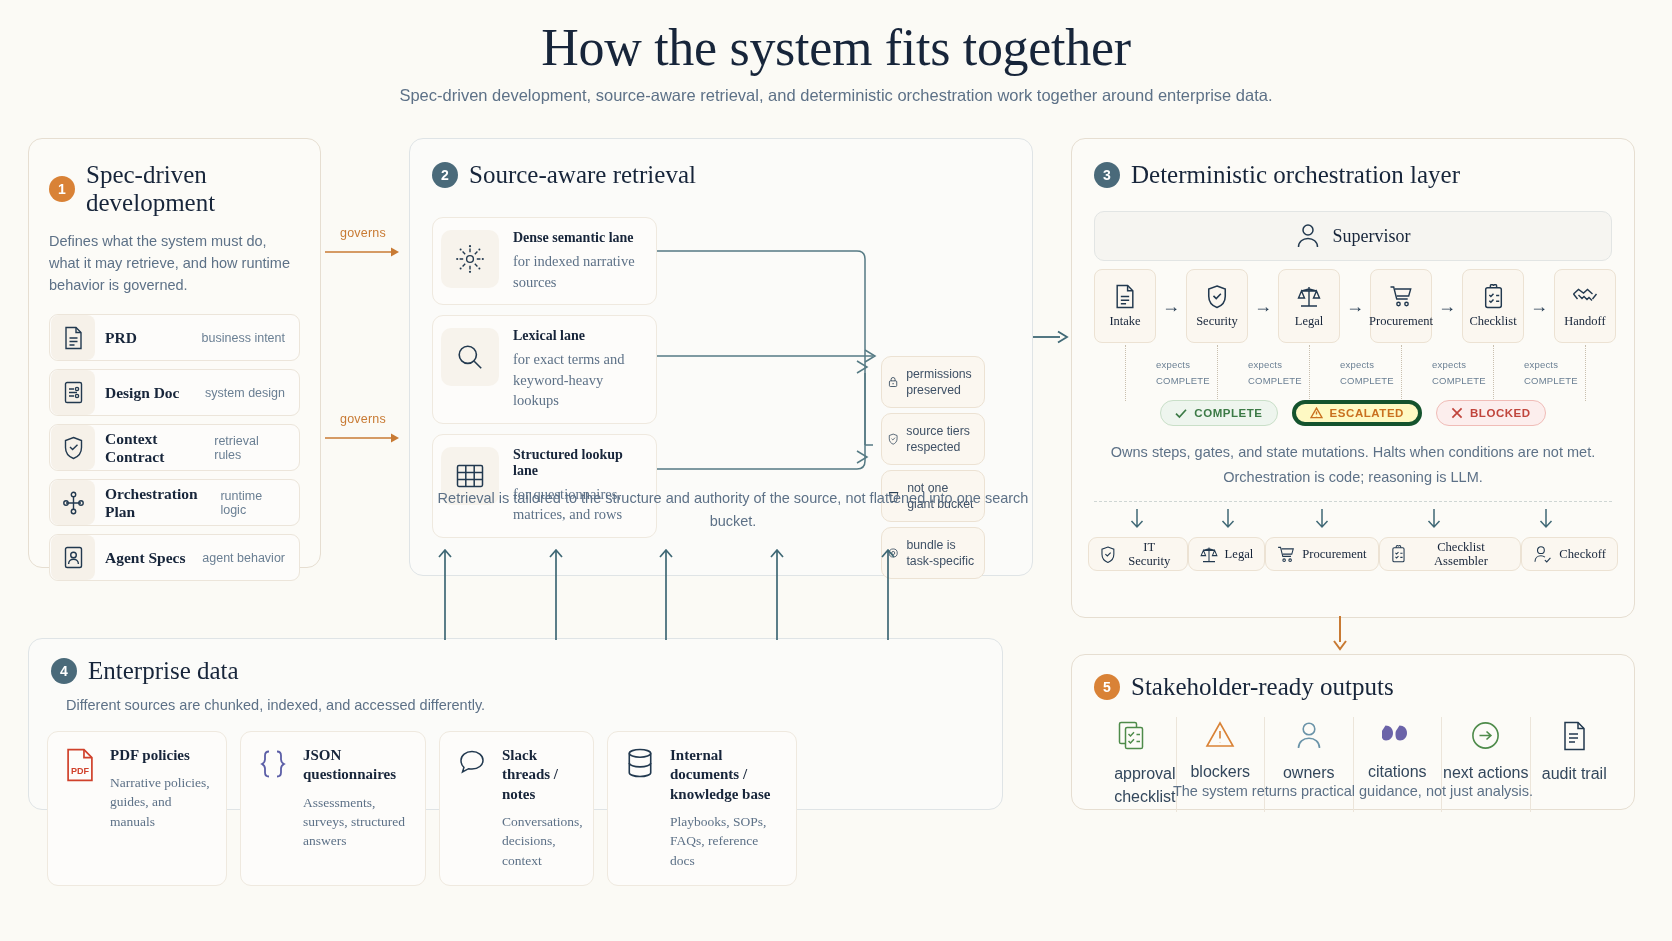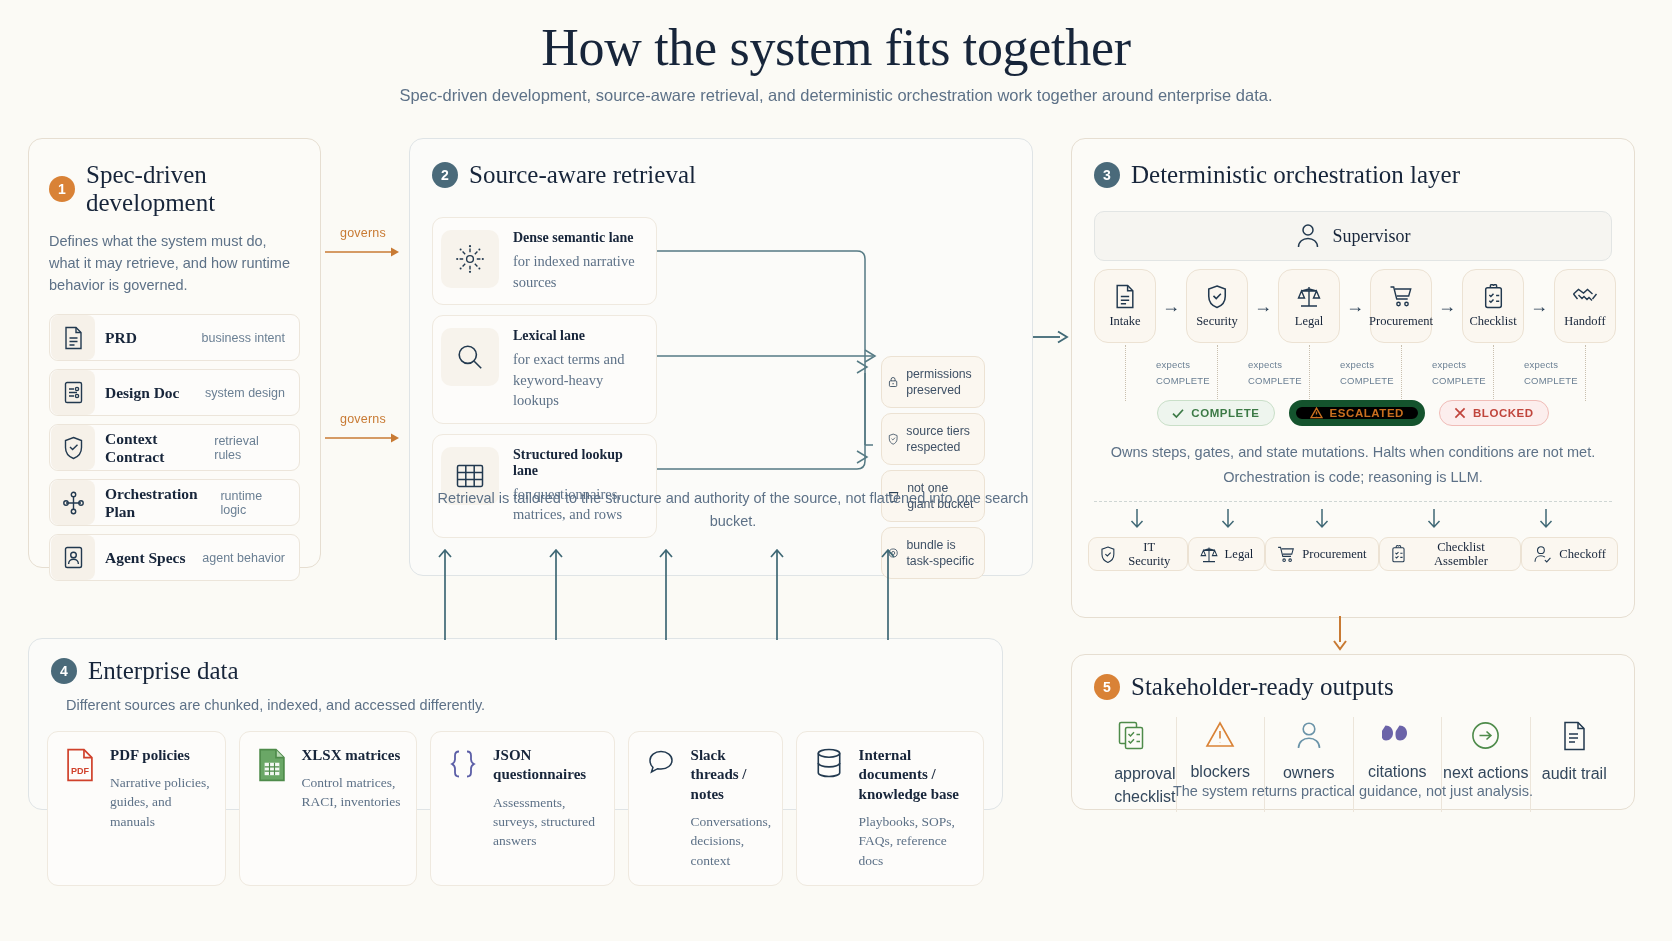--- a/index.html
+++ b/index.html
@@ -129,21 +129,21 @@
   .supervisor span {
     font-family: "Liberation Serif", serif;
     font-size: 18px; color: #17253a; font-weight: 400;
   }
 
   
   .pipe { position: absolute; display: flex; align-items: flex-start; }
   .step { display: flex; flex-direction: column; align-items: center; width: 62px; }
   .step-box {
     width: 62px; height: 74px;
-    border: 1px solid #ece2d3; border-radius: 14px; background: #fbf7f0;
+    border: 1px solid #ece2d3; border-radius: 8px; background: #fbf7f0;
     display: flex; flex-direction: column;
     align-items: center; justify-content: center; gap: 5px;
   }
   .step-lbl {
     font-family: "Liberation Serif", serif;
     font-size: 12.5px; color: #17253a;
   }
   .pipe-arrow {
     width: 30px; height: 74px;
     display: flex; align-items: center; justify-content: center;
@@ -157,21 +157,21 @@
   .tick { position: absolute; width: 1px; border-left: 1px dotted #c9bfae; }
 
   
   .stats { position: absolute; display: flex; gap: 14px; }
   .stat {
     display: flex; align-items: center; gap: 7px;
     height: 26px; padding: 0 14px; border-radius: 13px;
     font-size: 11.5px; font-weight: 700; letter-spacing: 0.55px;
   }
   .stat.ok   { background: #eef5ee; border: 1px solid #c9dfc8; color: #3c7a46; }
-  .stat.esc  { background: #000000; border: 7px solid #14532d; color: #c9701f; }
+  .stat.esc  { background: #fef9c3; border: 4px solid #14532d; color: #c9701f; }
   .stat.blk  { background: #fceeed; border: 1px solid #f0bcb7; color: #c0453c; }
 
   
   .subagents { position: absolute; display: flex; justify-content: space-between; }
   .sa {
     height: 34px; border: 1px solid #ece2d3; border-radius: 9px;
     background: #fbf7f0;
     display: flex; align-items: center; justify-content: center; gap: 7px;
     padding: 0 11px;
   }
@@ -647,34 +647,20 @@
               <path d="M16.5 1.5v7h7"></path>
             <text x="13" y="23" font-family="Liberation Sans, sans-serif" font-size="8" font-weight="700" fill="#d0412b" stroke="none" text-anchor="middle">PDF</text>
           </svg>
         </div>
         <div>
           <div class="dcard-t">PDF policies</div>
           <div class="dcard-s">Narrative policies, guides, and manuals</div>
         </div>
       </div>
 
-      <div class="dcard" style="width:180px;">
-        <div class="dcard-ico">
-          <svg width="30" height="34" viewBox="0 0 26 30" fill="none">
-            <path d="M2.5 1.5h14l7 7v20h-21z" fill="#6aa766" stroke="#4e8b4a" stroke-width="1.5"></path>
-            <path d="M16.5 1.5v7h7" fill="#b8d9b4" stroke="#4e8b4a" stroke-width="1.5"></path>
-            <rect x="6.5" y="13" width="13" height="11" fill="#fff" opacity="0.92"></rect>
-            <path d="M6.5 16.7h13M6.5 20.4h13M10.8 13v11M15.2 13v11" stroke="#4e8b4a" stroke-width="1"></path>
-          </svg>
-        </div>
-        <div>
-          <div class="dcard-t">XLSX matrices</div>
-          <div class="dcard-s">Control matrices, RACI, inventories</div>
-        </div>
-      </div>
 
       <div class="dcard" style="width:186px;">
         <div class="dcard-ico">
           <svg width="32" height="32" viewBox="0 0 32 30" fill="none" stroke="#5b5ea6" stroke-width="1.8">
             <path d="M12 2.5c-3 0-4 1.5-4 4v4c0 2-1.3 3.5-3 4.5 1.7 1 3 2.5 3 4.5v4c0 2.5 1 4 4 4"></path>
             <path d="M20 2.5c3 0 4 1.5 4 4v4c0 2 1.3 3.5 3 4.5-1.7 1-3 2.5-3 4.5v4c0 2.5-1 4-4 4"></path>
           </svg>
         </div>
         <div>
           <div class="dcard-t">JSON questionnaires</div>

